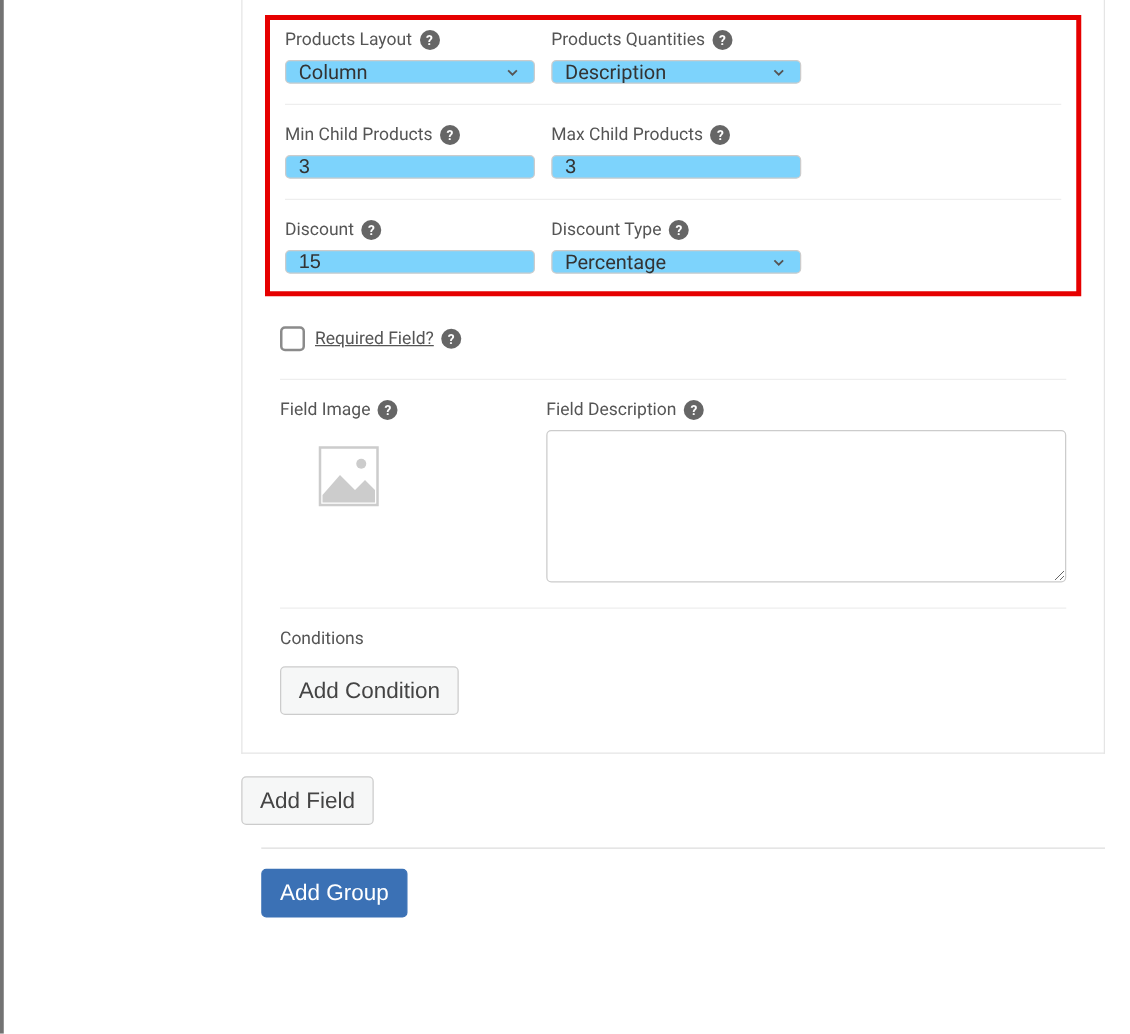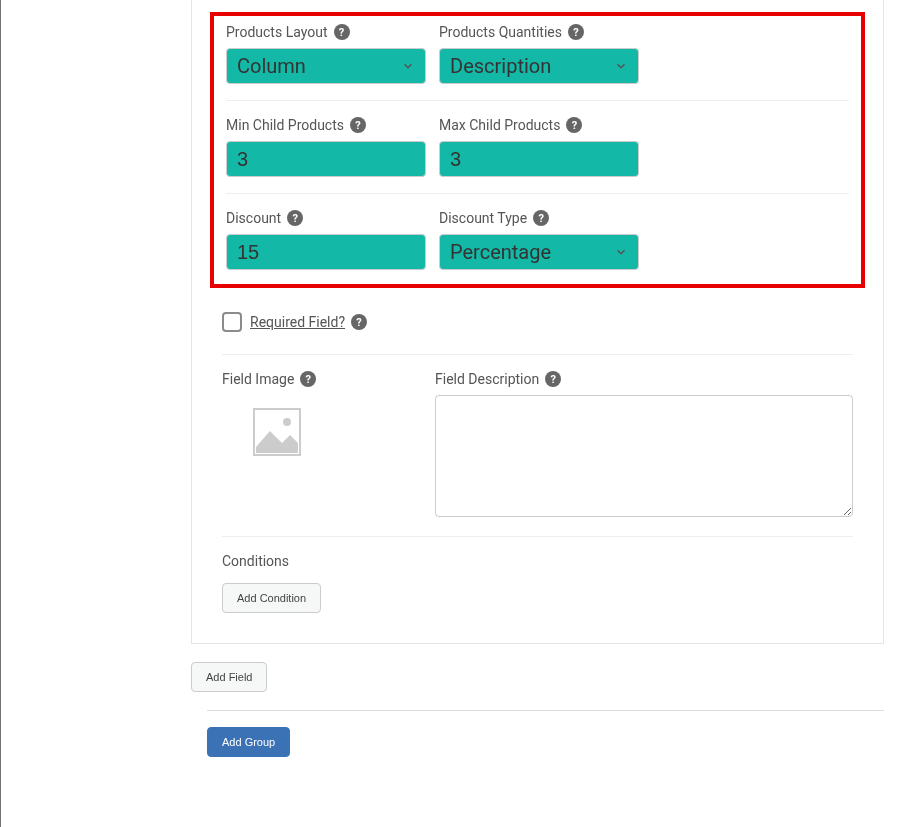--- a/index.html
+++ b/index.html
@@ -54,27 +54,27 @@
       height: 16px;
       border-radius: 50%;
       background: #666;
       color: #fff;
       font-size: 11px;
       font-weight: bold;
       margin-left: 6px;
       cursor: help;
     }
     input[type="text"], .select-wrap {
-      height: 36px;
+      height: 19px;
       border: 1px solid #ccc;
       border-radius: 4px;
       padding: 0 10px;
-      font-size: 20px;
+      font-size: 16px;
       color: #333;
-      background: #14b8a6;
+      background: #7dd3fc;
       width: 100%;
     }
     .select-wrap {
       display: flex;
       align-items: center;
       justify-content: space-between;
       cursor: pointer;
       padding-right: 10px;
     }
     .select-value { color: #333; }
@@ -134,41 +134,41 @@
       margin-top: 14px;
       margin-bottom: 14px;
     }
     .btn {
       display: inline-block;
       padding: 8px 14px;
       border: 1px solid #ccc;
       border-radius: 4px;
       background: #f6f7f7;
       color: #444;
-      font-size: 11px;
+      font-size: 18px;
       cursor: pointer;
     }
     .btn-primary {
       background: #3b71b5;
       border-color: #3b71b5;
       color: #fff;
     }
     .below-panel {
       margin-top: 18px;
       margin-bottom: 18px;
     }
     .group-row {
       border-top: 1px solid #ddd;
       margin-top: 14px;
       padding-top: 16px;
       padding-bottom: 16px;
       margin-left: 16px;
     }
     .main-wrap {
-      border-left: 1px solid #737373;
+      border-left: 3px solid #737373;
       padding-left: 0;
       min-height: 827px;
     }
   </style>
 </head>
 <body>
 
 <div class="main-wrap">
 <div class="outer-container">
   <div class="panel">

